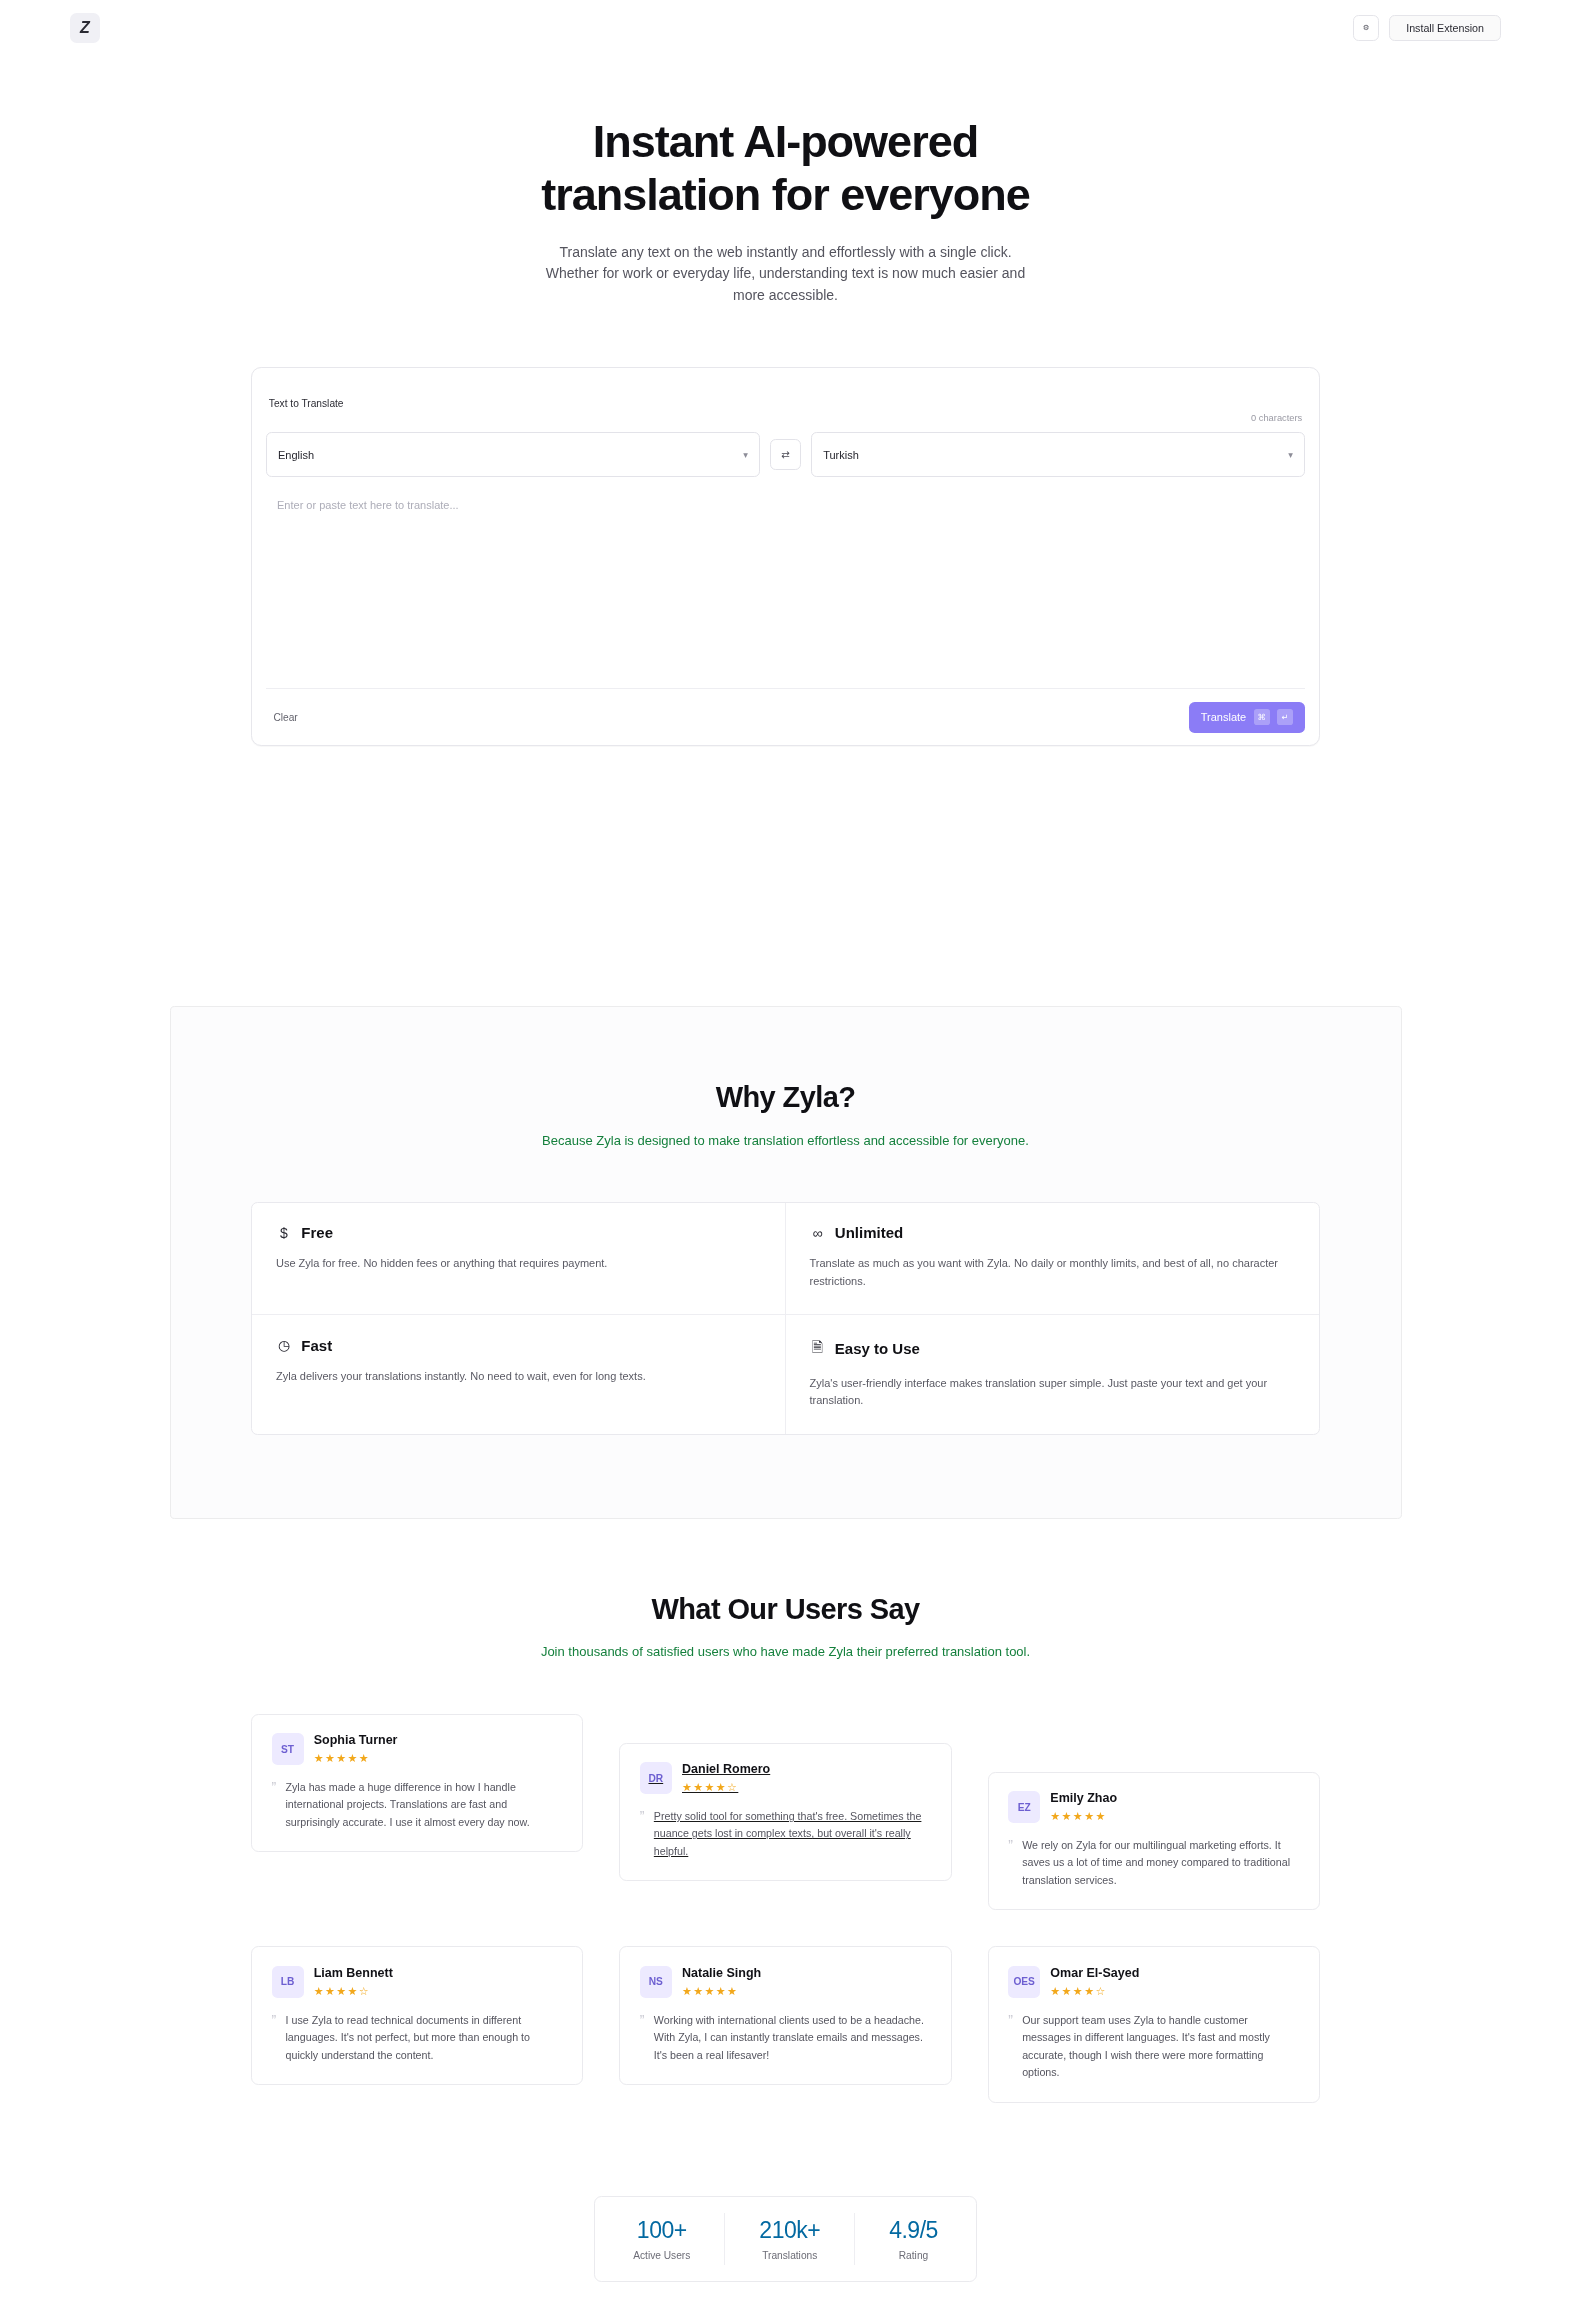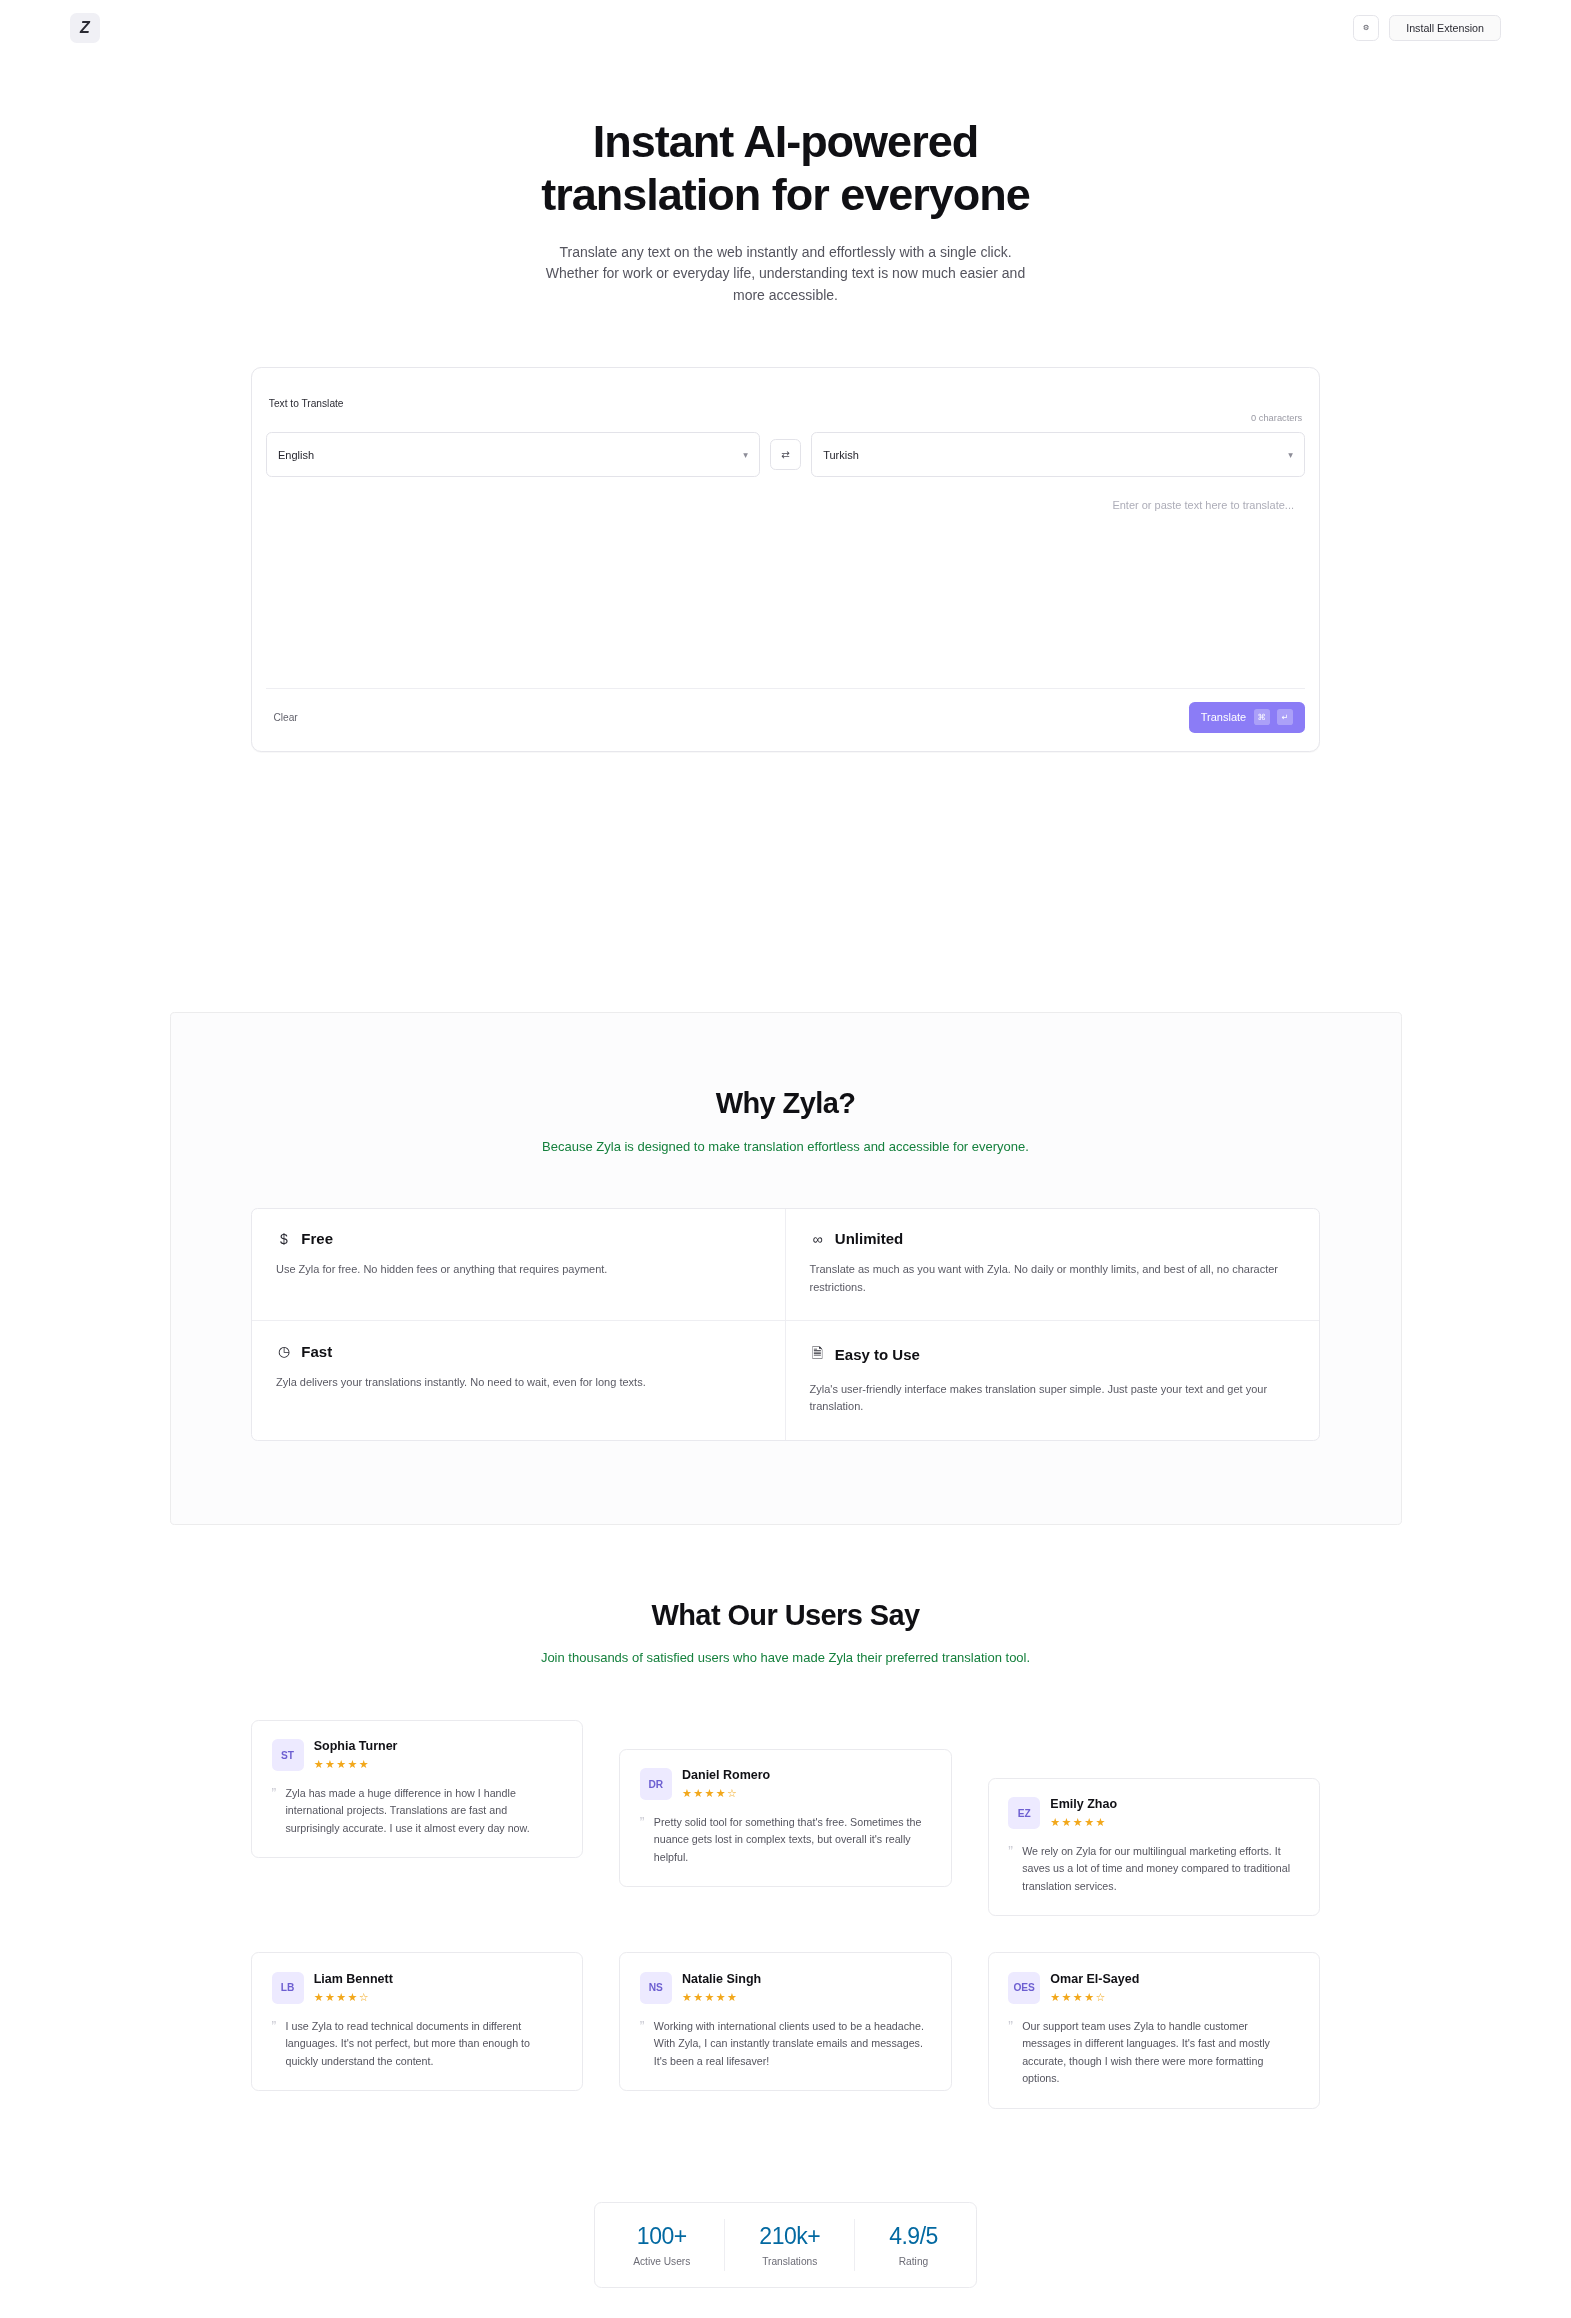--- a/index.html
+++ b/index.html
@@ -67,22 +67,21 @@
   }
 
   
   .translator-wrap { display: flex; justify-content: center; margin-top: 42px; }
   .translator {
     width: 1069px;
     border: 0.5px solid #e7e7ec;
     border-radius: 10.2px;
     background: #fff;
     box-shadow: 0 0.5px 0.9px rgba(0,0,0,.03);
-    padding: 13px 14px 18px;
-    text-align: right;
+    padding: 13px 14px 12px;
   }
   .tr-toprow {
     display: flex; justify-content: space-between; align-items: center;
     padding: 1.9px 2.8px 9.3px;
   }
   .tr-label { font-size: 10.2px; color: #2c2c34; }
   .tr-count { font-size: 9.3px; color: #9a9aa4; margin-top: 30px; }
   .tr-selectrow { display: flex; align-items: center; gap: 10.2px; }
   .lang-select {
     flex: 1;
@@ -198,21 +197,21 @@
     align-items: start;
     gap: 36px;
   }
   .testi-card {
     border: 0.5px solid #eaeaee;
     border-radius: 7.4px;
     background: #fff;
     padding: 18.5px 19.5px 20.4px;
   }
   .t-off-1 { margin-top: 0; }
-  .t-off-2 { margin-top: 29px; }
+  .t-off-2 { margin-top: 29px; text-decoration: underline; }
   .t-off-3 { margin-top: 58px; }
   .testi-head { display: flex; align-items: flex-start; gap: 10.2px; }
   .avatar {
     width: 32px; height: 32px;
     border-radius: 5.6px;
     background: #edeaff;
     color: #6d5fd1;
     display: flex; align-items: center; justify-content: center;
     font-size: 10.2px; font-weight: 700;
     flex: 0 0 auto;

